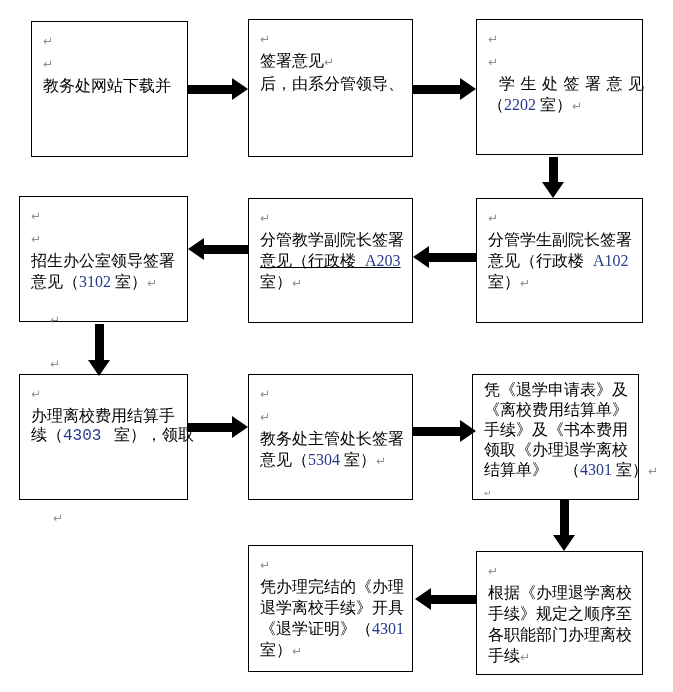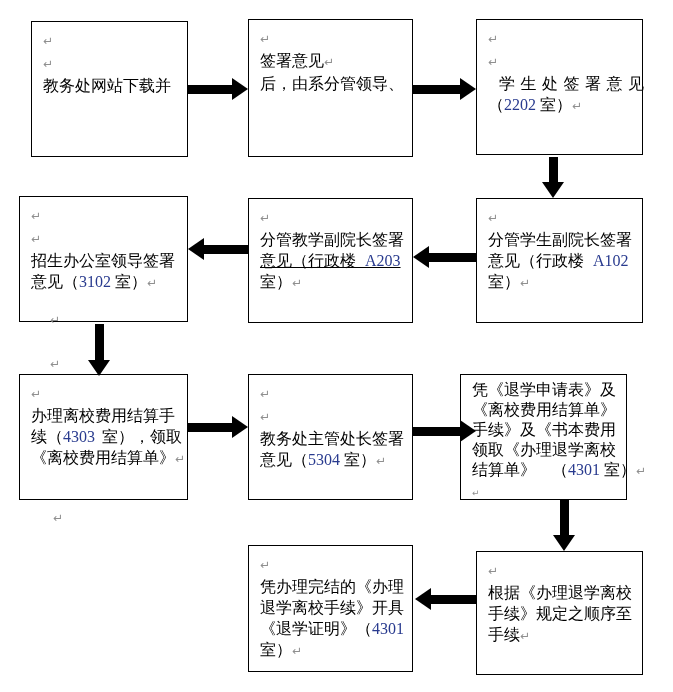--- a/index.html
+++ b/index.html
@@ -60,41 +60,41 @@
     </div>
     <div class="fbox" style="left: 19px; top: 196px; width: 169px; height: 126px;">
       <div class="fline"><span class="pmark">↵</span></div>
       <div class="fline"><span class="pmark">↵</span></div>
       <div class="fline">招生办公室领导签署</div>
       <div class="fline">意见（<span class="num">3102</span> 室）<span class="pmark">↵</span></div>
     </div>
     <div class="fbox" style="left: 19px; top: 374px; width: 169px; height: 126px;">
       <div class="fline"><span class="pmark">↵</span></div>
       <div class="fline">办理离校费用结算手</div>
-      <div class="fline" style="word-spacing: 3px;">续（<span class="num">4303</span> 室），领取</div>
-      <div class="fline">《离校费用结算单》<span class="pmark">↵</span></div>
+      <div class="fline" style="word-spacing: 3px; font-family: Liberation Mono, monospace;">续（<span class="num">4303</span> 室），领取</div>
     </div>
     <div class="fbox" style="left: 248px; top: 374px; width: 165px; height: 126px;">
       <div class="fline"><span class="pmark">↵</span></div>
       <div class="fline"><span class="pmark">↵</span></div>
       <div class="fline">教务处主管处长签署</div>
       <div class="fline">意见（<span class="num">5304</span> 室）<span class="pmark">↵</span></div>
     </div>
-    <div class="fbox" style="left: 460px; top: 374px; width: 167px; height: 126px; line-height: 20px; padding-top: 5px;">
+    <div class="fbox" style="left: 472px; top: 374px; width: 167px; height: 126px; line-height: 20px; padding-top: 5px;">
       <div class="fline">凭《退学申请表》及</div>
       <div class="fline">《离校费用结算单》</div>
       <div class="fline">手续》及《书本费用</div>
       <div class="fline">领取《办理退学离校</div>
       <div class="fline">结算单》　（<span class="num">4301</span> 室）<span class="pmark">↵</span></div>
       <div class="fline"><span class="pmark" style="font-size: 9px;">↵</span></div>
     </div>
     <div class="fbox" style="left: 476px; top: 551px; width: 167px; height: 124px;">
       <div class="fline"><span class="pmark">↵</span></div>
       <div class="fline">根据《办理退学离校</div>
       <div class="fline">手续》规定之顺序至</div>
+      <div class="fline">各职能部门办理离校</div>
       <div class="fline">手续<span class="pmark">↵</span></div>
     </div>
     <div class="fbox" style="left: 248px; top: 545px; width: 165px; height: 127px;">
       <div class="fline"><span class="pmark">↵</span></div>
       <div class="fline">凭办理完结的《办理</div>
       <div class="fline">退学离校手续》开具</div>
       <div class="fline">《退学证明》（<span class="num">4301</span></div>
       <div class="fline">室）<span class="pmark">↵</span></div>
     </div>
     <div class="arrow" style="left: 188px; top: 78px; width: 60px; height: 22px;">

